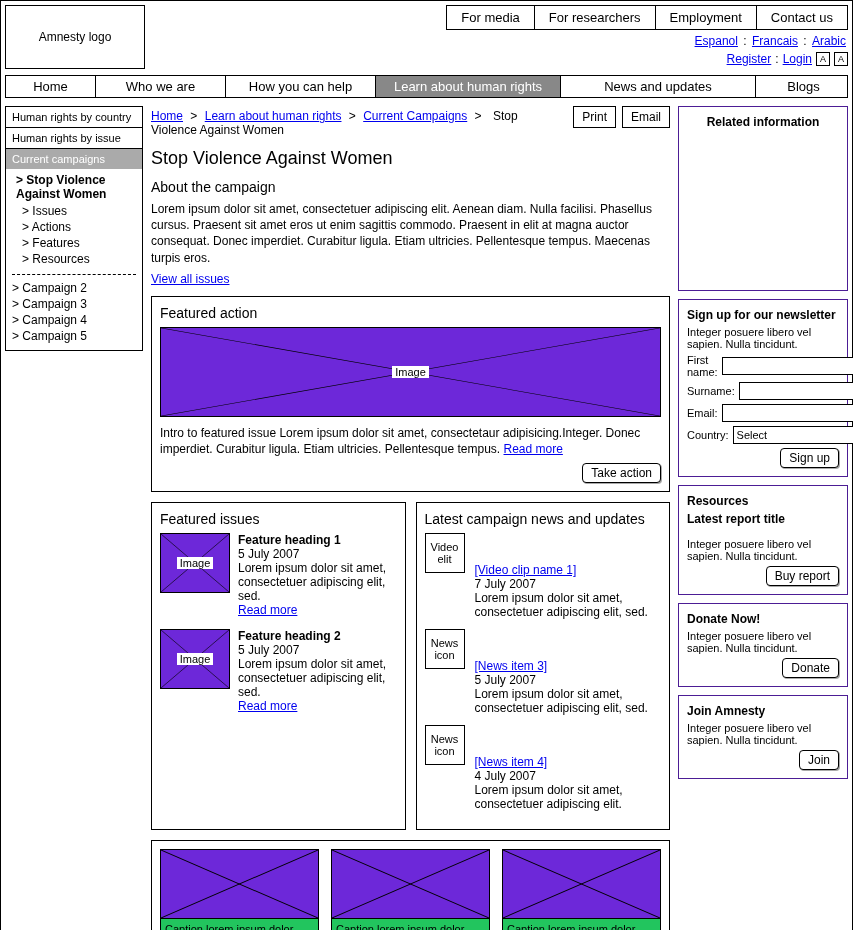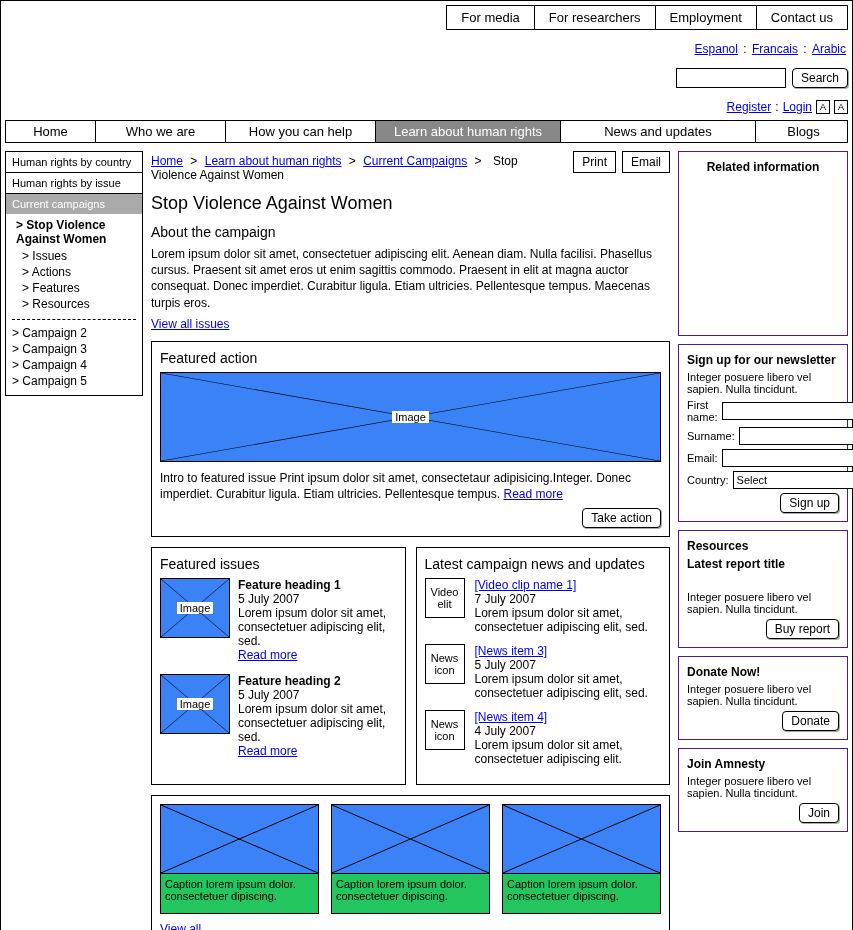--- a/index.html
+++ b/index.html
@@ -3,21 +3,21 @@
 <meta charset="utf-8">
 <style>
   * { box-sizing: border-box; margin: 0; padding: 0; }
   body { font-family: Arial, sans-serif; font-size: 12px; color: #000; background: #fff; }
   .page { width: 853px; margin: 0 auto; border: 1px solid #000; padding: 4px; }
   a, .link { color: #0000EE; text-decoration: underline; cursor: pointer; }
 
   
   .header { display: flex; gap: 6px; }
   .logo-box { width: 140px; height: 64px; border: 1px solid #000; display: flex; align-items: center; justify-content: center; font-size: 12px; }
-  .header-right { flex: 1; display: flex; flex-direction: column; align-items: flex-end; gap: 12px; }
+  .header-right { flex: 1; display: flex; flex-direction: column; align-items: flex-end; gap: 4px; }
   .top-links { display: flex; }
   .top-link { border: 1px solid #000; border-left: none; padding: 4px 14px; font-size: 13px; cursor: pointer; }
   .top-link:first-child { border-left: 1px solid #000; }
   .lang-row { font-size: 12px; }
   .lang-row a { margin: 0 2px; }
   .search-row { display: flex; gap: 6px; align-items: center; }
   .search-row input[type=text] { width: 110px; height: 20px; border: 1px solid #000; padding: 2px; }
   .btn { border: 1px solid #000; border-radius: 4px; padding: 2px 8px; font-size: 12px; background: #fff; cursor: pointer; box-shadow: 1px 1px 0 #aaa; }
   .acct-row { display: flex; align-items: center; gap: 4px; font-size: 12px; }
   .tiny-square { width: 14px; height: 14px; border: 1px solid #000; display: inline-flex; align-items: center; justify-content: center; font-size: 9px; }
@@ -59,75 +59,72 @@
   .square-btn { border:1px solid #000; padding: 3px 8px; font-size:12px; cursor:pointer; }
 
   h1 { font-size: 18px; font-weight: normal; margin: 8px 0 10px; }
   h2 { font-size: 14px; font-weight: normal; margin: 6px 0; }
 
   .para { font-size: 12px; line-height: 1.35; margin-bottom: 6px; }
 
   .panel { border: 1px solid #000; padding: 8px; margin-top: 10px; }
   .panel h3 { font-size: 14px; font-weight: normal; margin-bottom: 6px; }
 
-  .img-ph { border: 1px solid #000; position: relative; display: flex; align-items: center; justify-content: center; font-size: 11px; background: #3b82f6; }
+  .img-ph { border: 1px solid #000; position: relative; display: flex; align-items: center; justify-content: center; font-size: 11px; background: #6d28d9; }
   .img-ph svg { position: absolute; inset:0; width:100%; height:100%; }
   .img-ph span { background:#fff; padding:0 3px; position:relative; z-index:2; }
   .caption-box { background:#22c55e; border:1px solid #000; border-top:none; padding:4px; font-size:11px; height:40px; }
 
   .two-col { display: flex; gap: 10px; margin-top:10px; }
   .two-col .panel { flex:1; margin-top:0; }
 
   .feat-item { display:flex; gap:8px; margin-bottom:12px; }
   .feat-item .img-ph { width:70px; height:60px; flex-shrink:0; }
   .feat-item .txt { font-size:12px; }
   .feat-item strong { display:block; }
 
   .news-item { display:flex; gap:10px; margin-bottom:10px; }
   .icon-box { width:40px; height:40px; border:1px solid #000; display:flex; align-items:center; justify-content:center; text-align:center; font-size:11px; flex-shrink:0; line-height:1.1; }
-  .news-item .txt { font-size:12px; }
+  .news-item .txt { font-size:12px;margin-top:30px; }
 
   .gallery { display:flex; gap:12px; }
   .gallery .g-item { flex:1; }
   .gallery .img-ph { height:70px; }
 
   
   .aside .box { border:1px solid #4c1d95; padding:8px; }
   .rel-info { height:185px; display:flex; justify-content:center; padding-top:100px; font-size:12px; font-weight:bold; text-align:center; }
   .form-row { display:flex; align-items:center; gap:4px; margin:4px 0; font-size:11px; }
   .form-row label { width:50px; }
   .form-row input, .form-row select { flex:1; border:1px solid #000; height:18px; font-size:11px; }
   .right { text-align:right; margin-top:4px; }
-  .box h4 { font-size:12px; margin-bottom:20px; }
+  .box h4 { font-size:12px; margin-bottom:12px; }
   .box p { font-size:11px; margin-bottom:4px; }
   .aside strong.title { font-size:12px; display:block; margin-bottom:4px; }
   .select-wrap { flex:1; display:flex; }
   .select-wrap input { flex:1; border:1px solid #000; height:18px; font-size:11px; padding-left:3px; }
 </style>
 </head>
 <body>
 
 <div class="page">
 
   <div class="header">
+    <div class="logo-box">Amnesty logo</div>
     <div class="header-right">
       <div class="top-links">
         <div class="top-link">For media</div>
         <div class="top-link">For researchers</div>
         <div class="top-link">Employment</div>
         <div class="top-link">Contact us</div>
       </div>
       <div class="lang-row">
         <a>Espanol</a> :
         <a>Francais</a> :
         <a>Arabic</a>
-      </div>
-      <div class="search-row">
-        <input type="text" style="">
-        <button class="btn">Search</button>
       </div>
       <div class="acct-row">
         <a>Register</a> :
         <a>Login</a>
         <span class="tiny-square">A</span>
         <span class="tiny-square">A</span>
       </div>
     </div>
   </div>
 
@@ -188,21 +185,21 @@
         <div class="panel">
           <h3>Featured action</h3>
           <div class="img-ph" style="height:90px">
             <svg preserveAspectRatio="none" viewBox="0 0 100 100">
                 <line x1="0" y1="0" x2="100" y2="100" stroke="#000" stroke-width="0.5"></line>
                 <line x1="100" y1="0" x2="0" y2="100" stroke="#000" stroke-width="0.5"></line>
               </svg>
             <span>Image</span>
           </div>
           <p class="para" style="margin-top:8px">
-            <span>Intro to featured issue Print ipsum dolor sit amet, consectetaur adipisicing.Integer. Donec imperdiet. Curabitur ligula. Etiam ultricies. Pellentesque tempus. </span><a>Read more</a>
+            <span>Intro to featured issue Lorem ipsum dolor sit amet, consectetaur adipisicing.Integer. Donec imperdiet. Curabitur ligula. Etiam ultricies. Pellentesque tempus. </span><a>Read more</a>
           </p>
           <div class="right"><button class="btn">Take action</button></div>
         </div>
 
         
         <div class="two-col">
           <div class="panel">
             <h3>Featured issues</h3>
             <div class="feat-item">
               <div class="img-ph">

